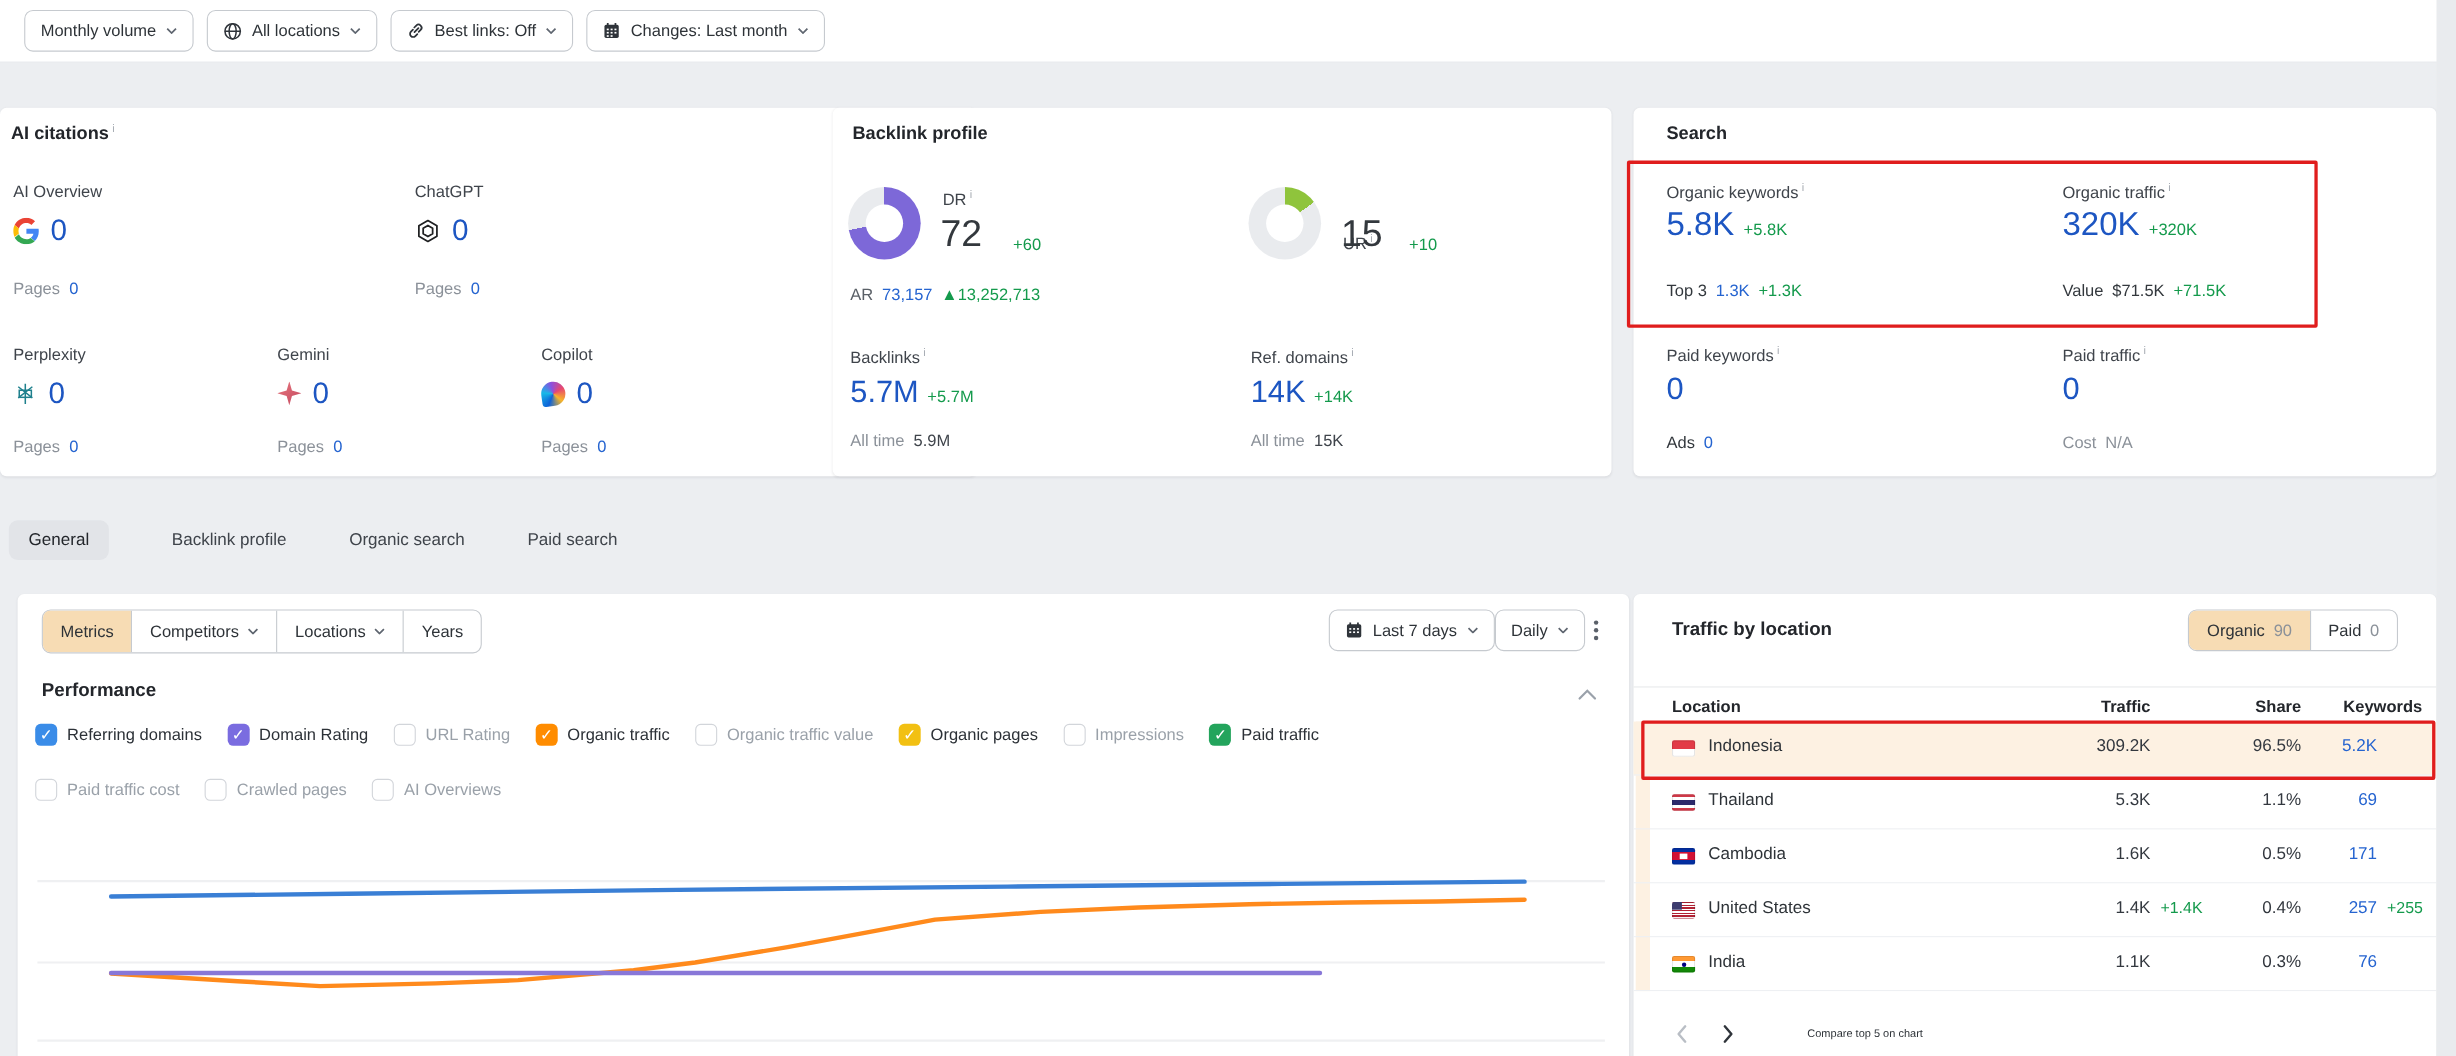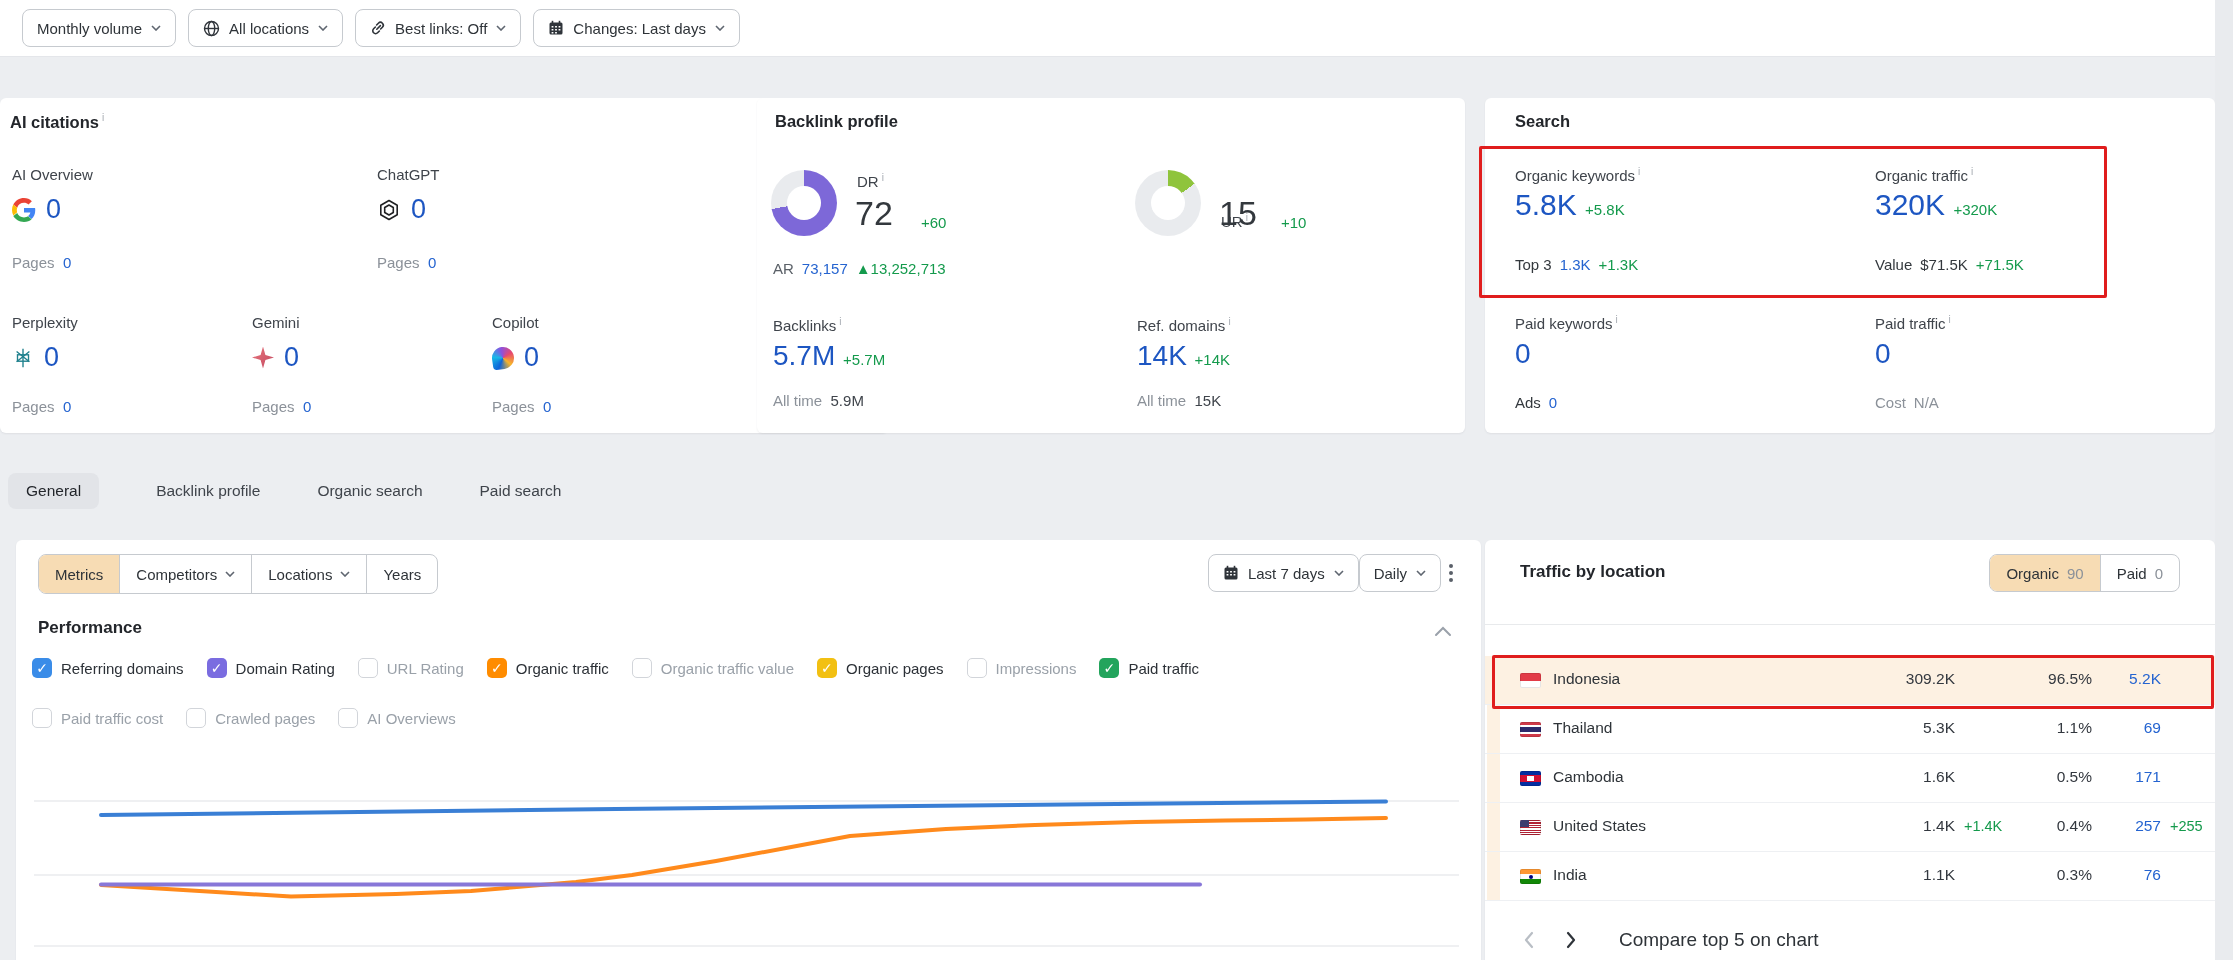--- a/index.html
+++ b/index.html
@@ -145,21 +145,21 @@
             <rect x="3.6" y="6" width="1.8" height="1.5"></rect>
             <rect x="7.1" y="6" width="1.8" height="1.5"></rect>
             <rect x="10.6" y="6" width="1.8" height="1.5"></rect>
             <rect x="3.6" y="9" width="1.8" height="1.5"></rect>
             <rect x="7.1" y="9" width="1.8" height="1.5"></rect>
             <rect x="10.6" y="9" width="1.8" height="1.5"></rect>
             <rect x="3.6" y="12" width="1.8" height="1.5"></rect>
             <rect x="7.1" y="12" width="1.8" height="1.5"></rect>
           </g>
         </svg>
-      <span>Changes: Last days</span>
+      <span>Changes: Last month</span>
       <svg width="10" height="6">
           <polyline points="1,1 5,5 9,1" fill="none" stroke="#5f6670" stroke-width="1.6"></polyline>
         </svg>
     </div>
   </div>
 
   <div class="card" style="left:0; top:98px; width:888px; height:335px;">
     <div class="ttl" style="left:10px; top:14px;"><span>AI citations</span><sup class="info">i</sup></div>
 
     <div class="lbl" style="left:12px; top:68px;">AI Overview</div>
@@ -412,20 +412,26 @@
           <span class="count">90</span>
         </div>
       <div>
           <span>Paid</span>
           <span class="count">0</span>
         </div>
     </div>
 
     <div class="divider" style="left:0; top:84px; width:730px;"></div>
 
+    <div class="t-head" style="position:absolute; left:0; top:94px; width:730px; height:22px;">
+      <span style="left:35px;">Location</span>
+      <span style="left:330px; width:140px; text-align:right;">Traffic</span>
+      <span style="left:510px; width:97px; text-align:right;">Share</span>
+      <span style="left:631px; width:86px; text-align:right;">Keywords</span>
+    </div>
 
     <div class="peach-strip" style="left:2px; top:116px; width:13px; height:245px;"></div>
 
     <div class="t-row hl" style="top:116px;">
       <span class="flag flag-id"></span>
       <span class="loc">Indonesia</span>
       <span class="traffic">309.2K</span>
       <span class="share">96.5%</span>
       <span class="kw link">5.2K</span>
     </div>
@@ -464,21 +470,21 @@
       <span class="pag-arrow">
           <svg width="12" height="18">
             <polyline points="9,2 3,9 9,16" fill="none" stroke="#b9bec5" stroke-width="2.2" stroke-linecap="round" stroke-linejoin="round"></polyline>
           </svg>
         </span>
       <span class="pag-arrow">
           <svg width="12" height="18">
             <polyline points="3,2 9,9 3,16" fill="none" stroke="#2f343a" stroke-width="2.2" stroke-linecap="round" stroke-linejoin="round"></polyline>
           </svg>
         </span>
-      <span style="font-size:19px; color:#2e3338; margin-left:20px;">Compare top 5 on chart</span>
+      <span style="font-size:10px; color:#2e3338; margin-left:44px;">Compare top 5 on chart</span>
     </div>
   </div>
 
   <div class="anno" style="left:1479px; top:146px; width:628px; height:152px;"></div>
   <div class="anno" style="left:1492px; top:655px; width:722px; height:54px;"></div>
 
   <div class="scrollbar"></div>
 </div>
 
 </body></html>

